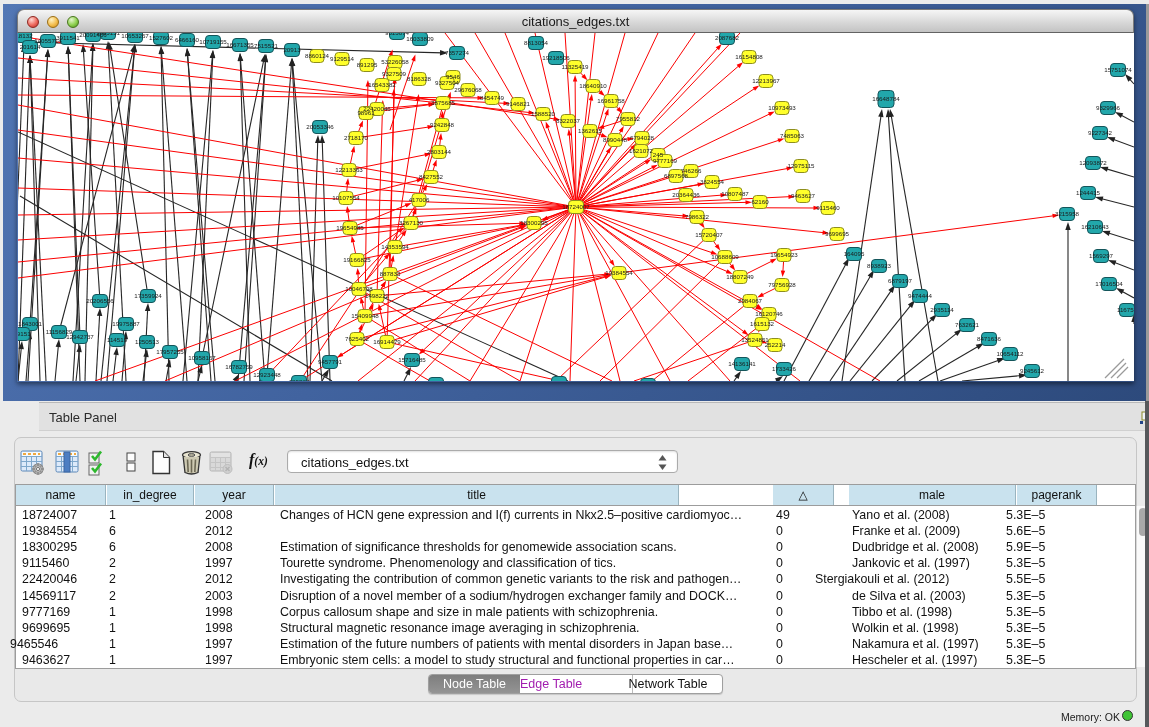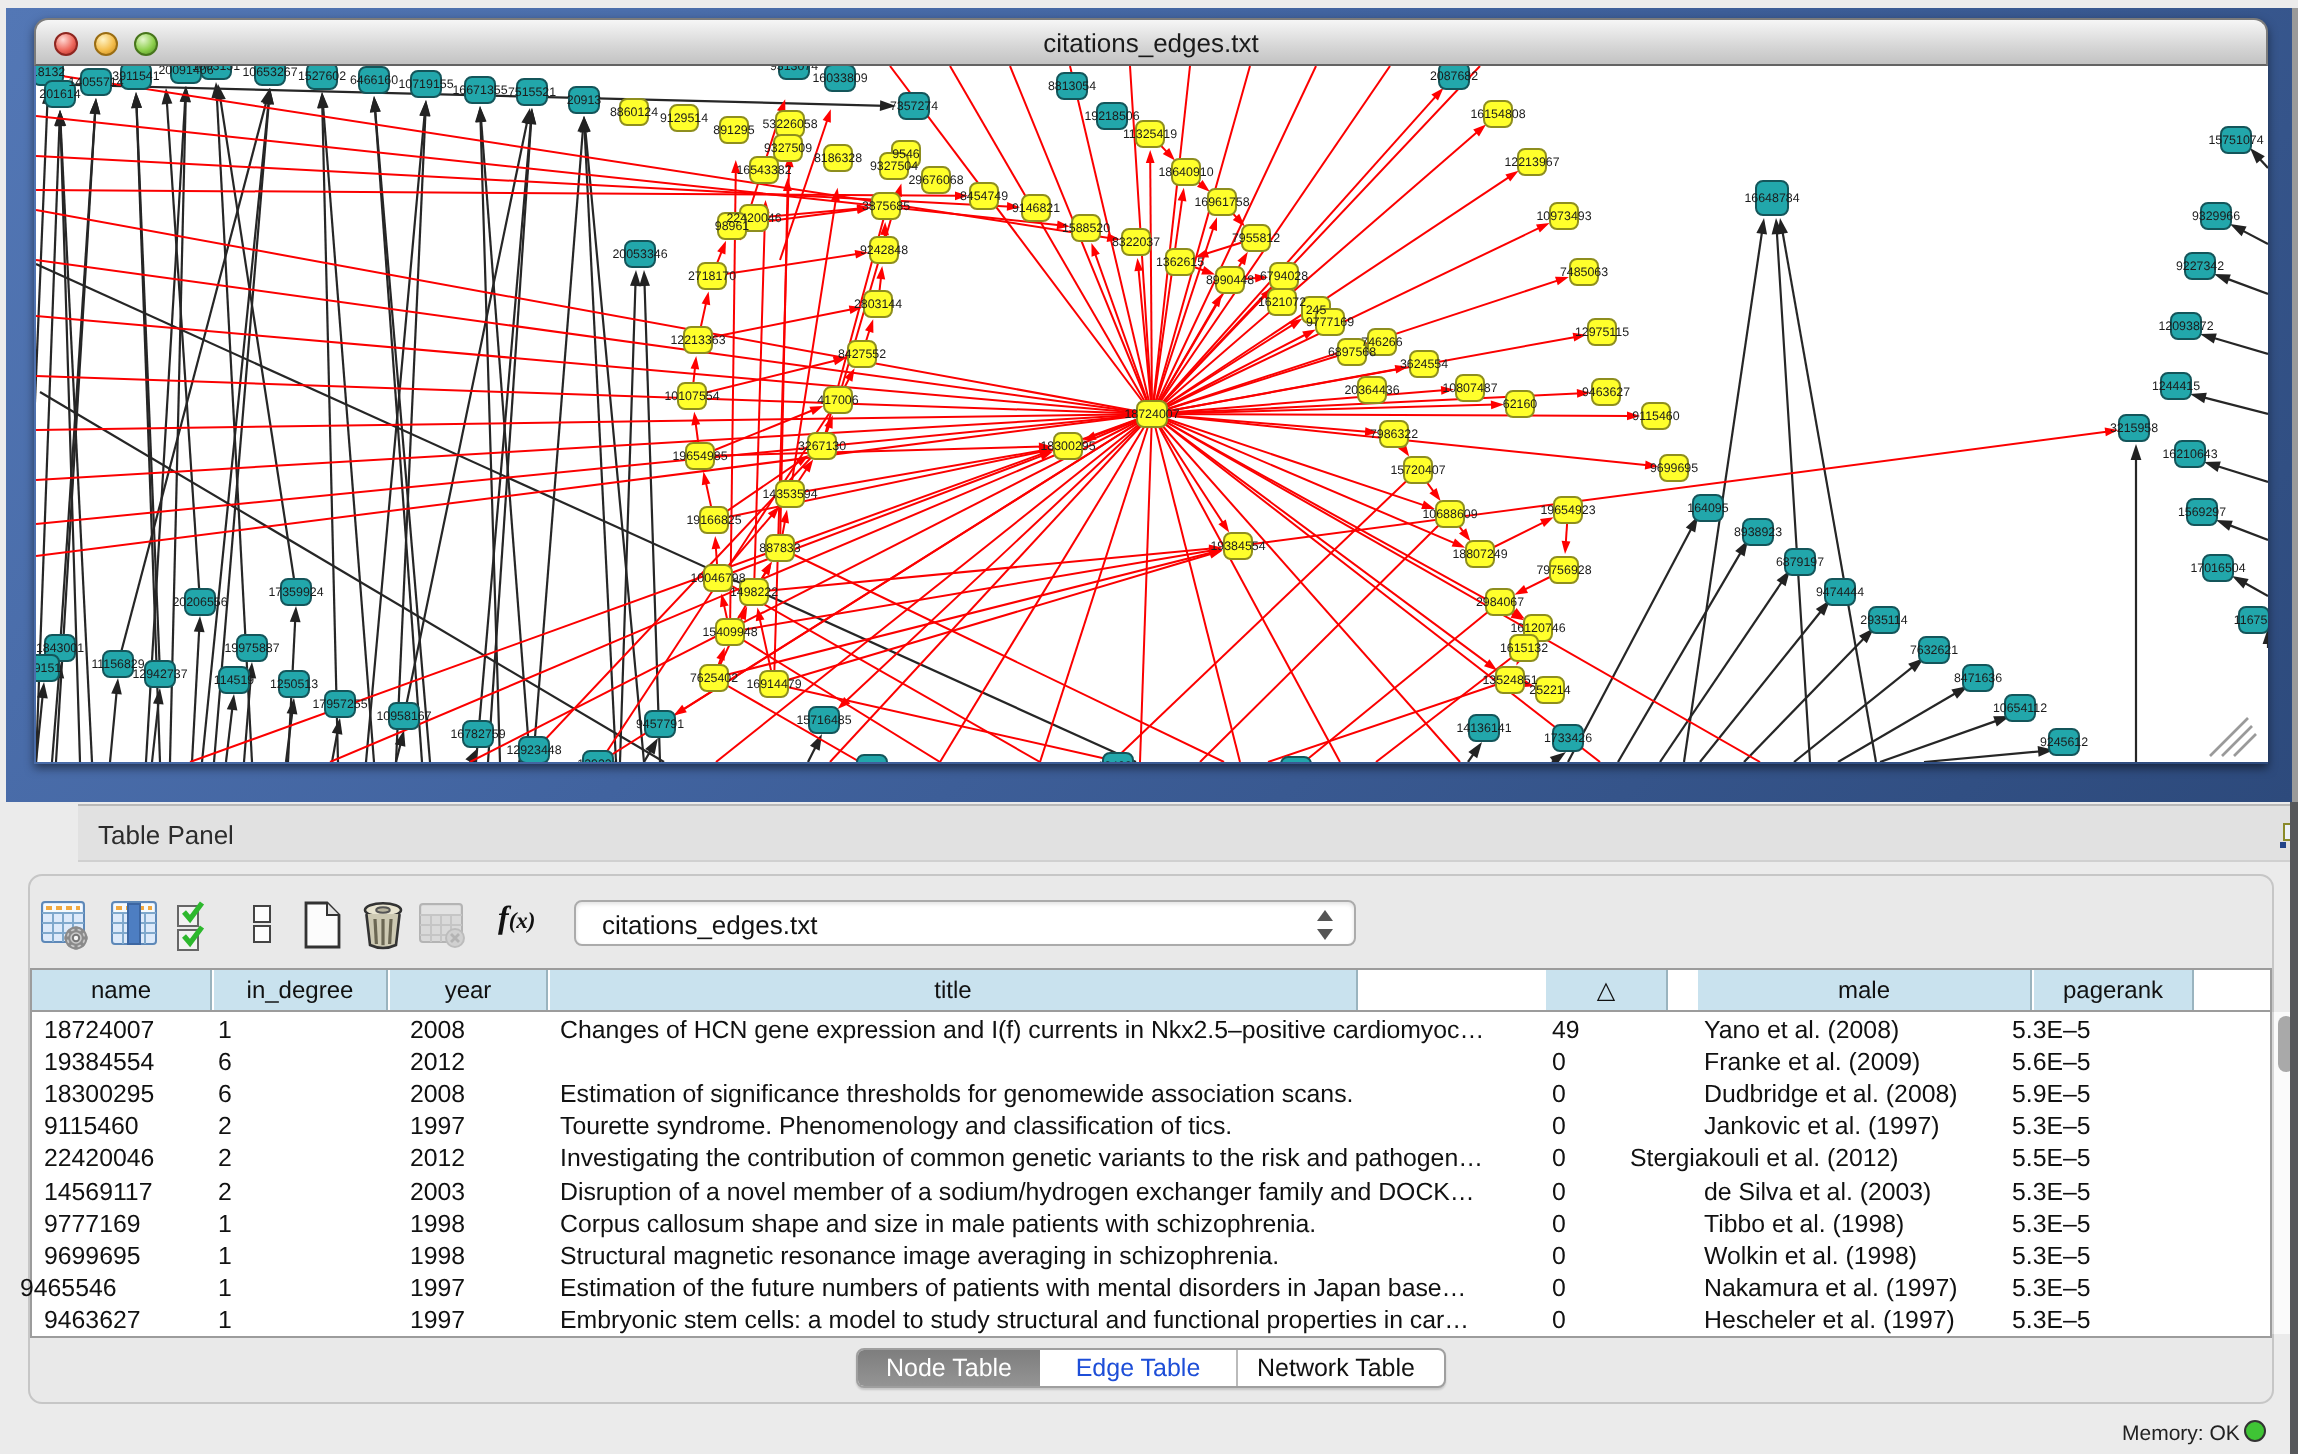--- a/index.html
+++ b/index.html
@@ -32,21 +32,21 @@
   font-size:12px; color:#111; text-align:center; line-height:20px; }
 #tbody { position:absolute; left:15px; top:105px; width:1121px; height:163px; background:#fff;
   border:1px solid #9c9c9c; border-top:none; }
 .trow { position:absolute; left:0; top:0; width:1149px; height:16px; font-size:12.4px; color:#111; }
 .trow span { position:absolute; top:0; white-space:nowrap; }
 #sbar { position:absolute; left:1120px; top:0px; width:11px; height:161px; background:#fafafa; border-left:1px solid #d8d8d8; }
 #sthumb { position:absolute; left:1.5px; top:2px; width:8px; height:28px; background:#a9a9a9; border-radius:4px; }
 #tabs { position:absolute; left:428px; top:273px; width:295px; height:20px; background:#fff;
   border:1px solid #9f9f9f; border-radius:4px; font-size:12.5px; box-shadow:0 1px 1px rgba(0,0,0,.15); }
 #tab1 { position:absolute; left:0; top:0; width:91px; height:18px; background:linear-gradient(#7e7e7e,#949494); border-radius:3px 0 0 3px; color:#fff; text-align:center; line-height:18px; }
-#tab2 { position:absolute; left:91px; top:0; width:99px; height:18px; color:#1d4ed8; text-align:center; line-height:18px; border-right:1px solid #bbb; }
+#tab2 { position:absolute; left:91px; top:0; width:113px; height:18px; color:#a21caf; text-align:left; line-height:18px; border-right:1px solid #bbb; }
 #tab3 { position:absolute; left:184px; top:0; width:110px; height:18px; color:#111; text-align:center; line-height:18px; }
 #mem { position:absolute; left:1061px; top:310px; font-size:10.5px; color:#222; }
 #memdot { position:absolute; left:1122px; top:309px; width:11px; height:11px; border-radius:50%; background:#3fc435; border:1.5px solid #333; }
 </style></head>
 <body>
 <div id="desk"></div>
 <div id="rightstrip1"></div>
 <div id="win">
   <div id="titlebar">
     <div id="title">citations_edges.txt</div>

